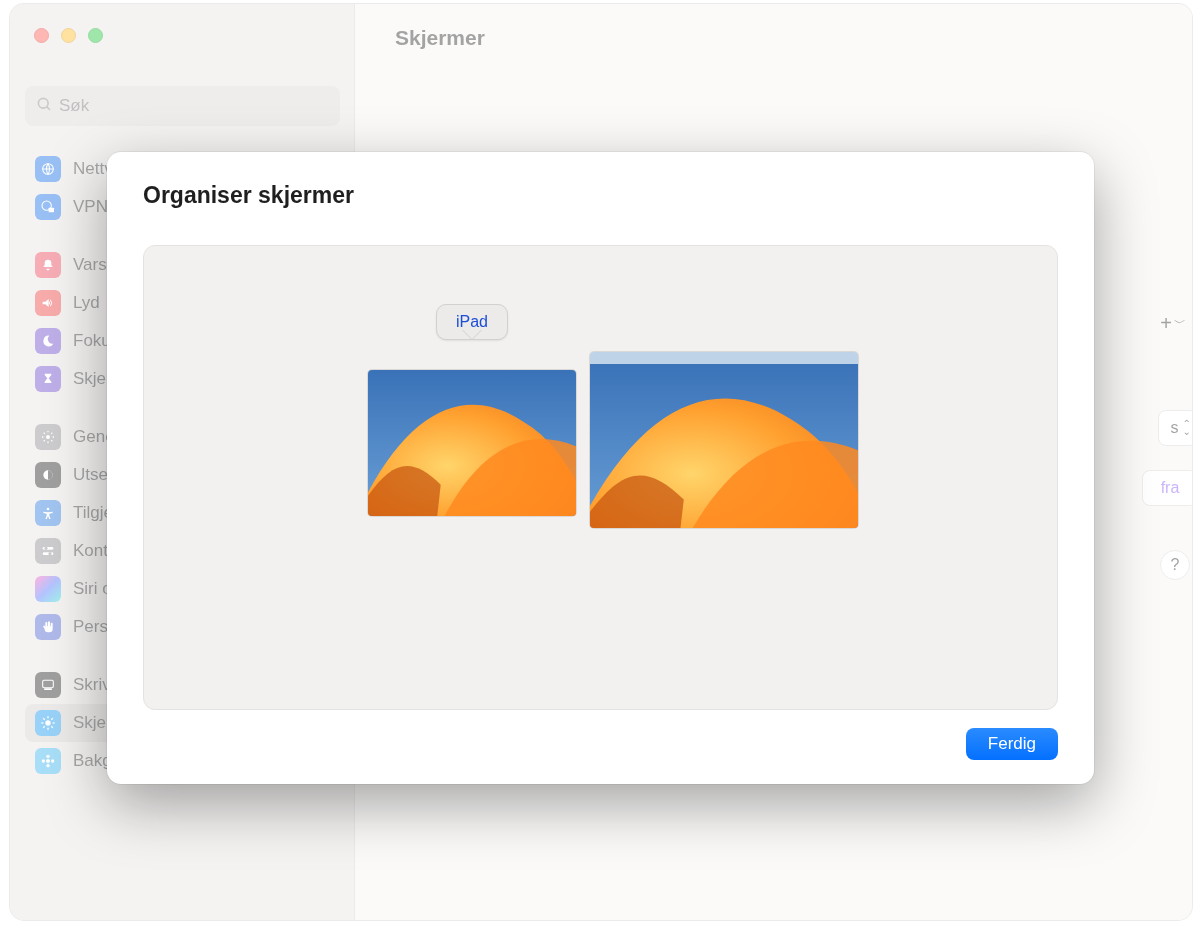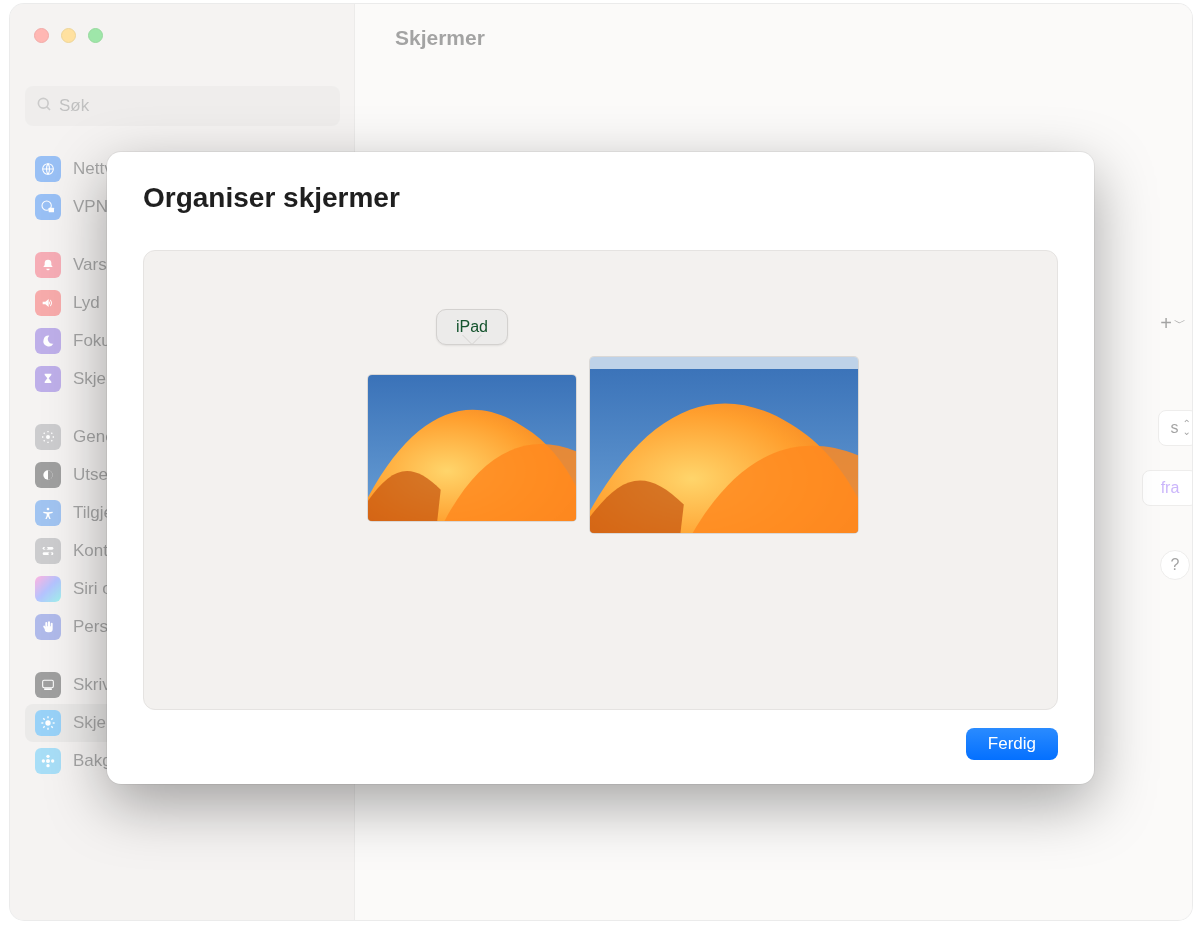--- a/index.html
+++ b/index.html
@@ -145,21 +145,21 @@
     position: absolute;
     left: 97px; top: 148px;
     width: 987px; height: 632px;
     background: #fff;
     border-radius: 14px;
     box-shadow: 0 20px 60px rgba(0,0,0,.35), 0 0 0 1px rgba(0,0,0,.05);
     padding: 30px 36px 24px;
     display: flex; flex-direction: column;
   }
   .sheet h2 {
-    font-size: 28px; font-weight: 700; color:#1f1f1f; margin-bottom: 10px;
+    font-size: 23px; font-weight: 700; color:#1f1f1f; margin-bottom: 10px;
   }
   .sheet p {
     font-size: 17px; line-height: 1.5; color:#4c4c4c;
   }
   .arrange-area {
     margin-top: 26px;
     flex: 1;
     background: #f3f1ef;
     border: 1px solid #e5e3e1;
     border-radius: 12px;
@@ -186,21 +186,21 @@
 
   .popover {
     position: absolute;
     left: 292px; top: 58px;
     width: 72px;
     padding: 8px 0;
     background: #ecebea;
     border: 1px solid #d3d1cf;
     border-radius: 10px;
     text-align: center;
-    font-size: 16px; color:#14532d;
+    font-size: 16px; color:#1d4ed8;
     box-shadow: 0 1px 2px rgba(0,0,0,.08);
   }
   .popover:after {
     content:"";
     position:absolute; bottom:-10px; left:50%; transform:translateX(-50%);
     border:10px solid transparent; border-top-color:#ecebea;
   }
   .popover:before {
     content:"";
     position:absolute; bottom:-11px; left:50%; transform:translateX(-50%);

